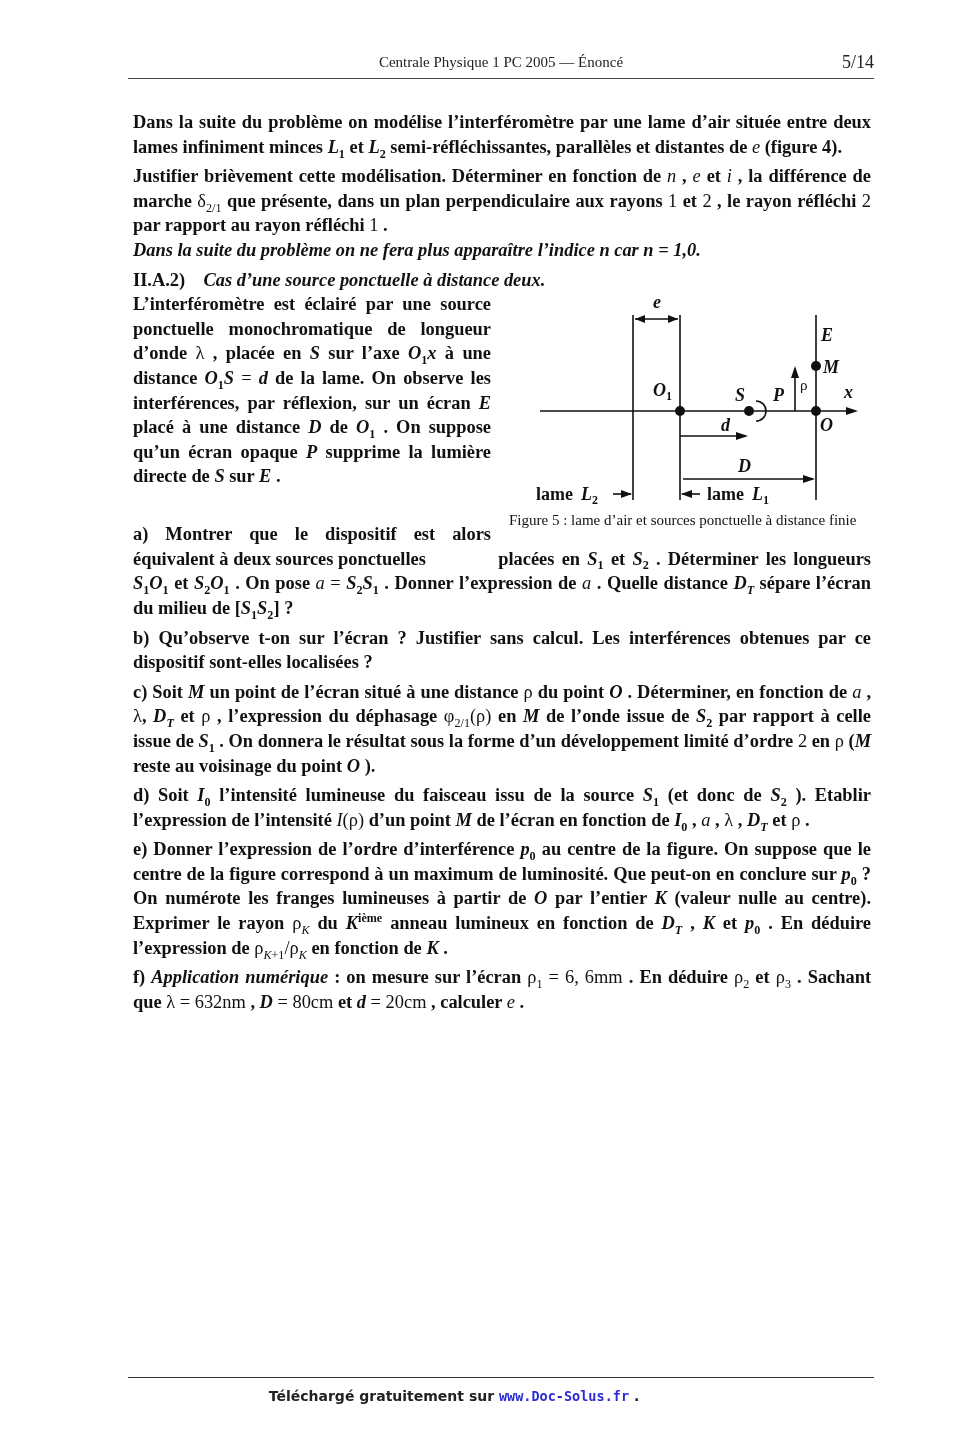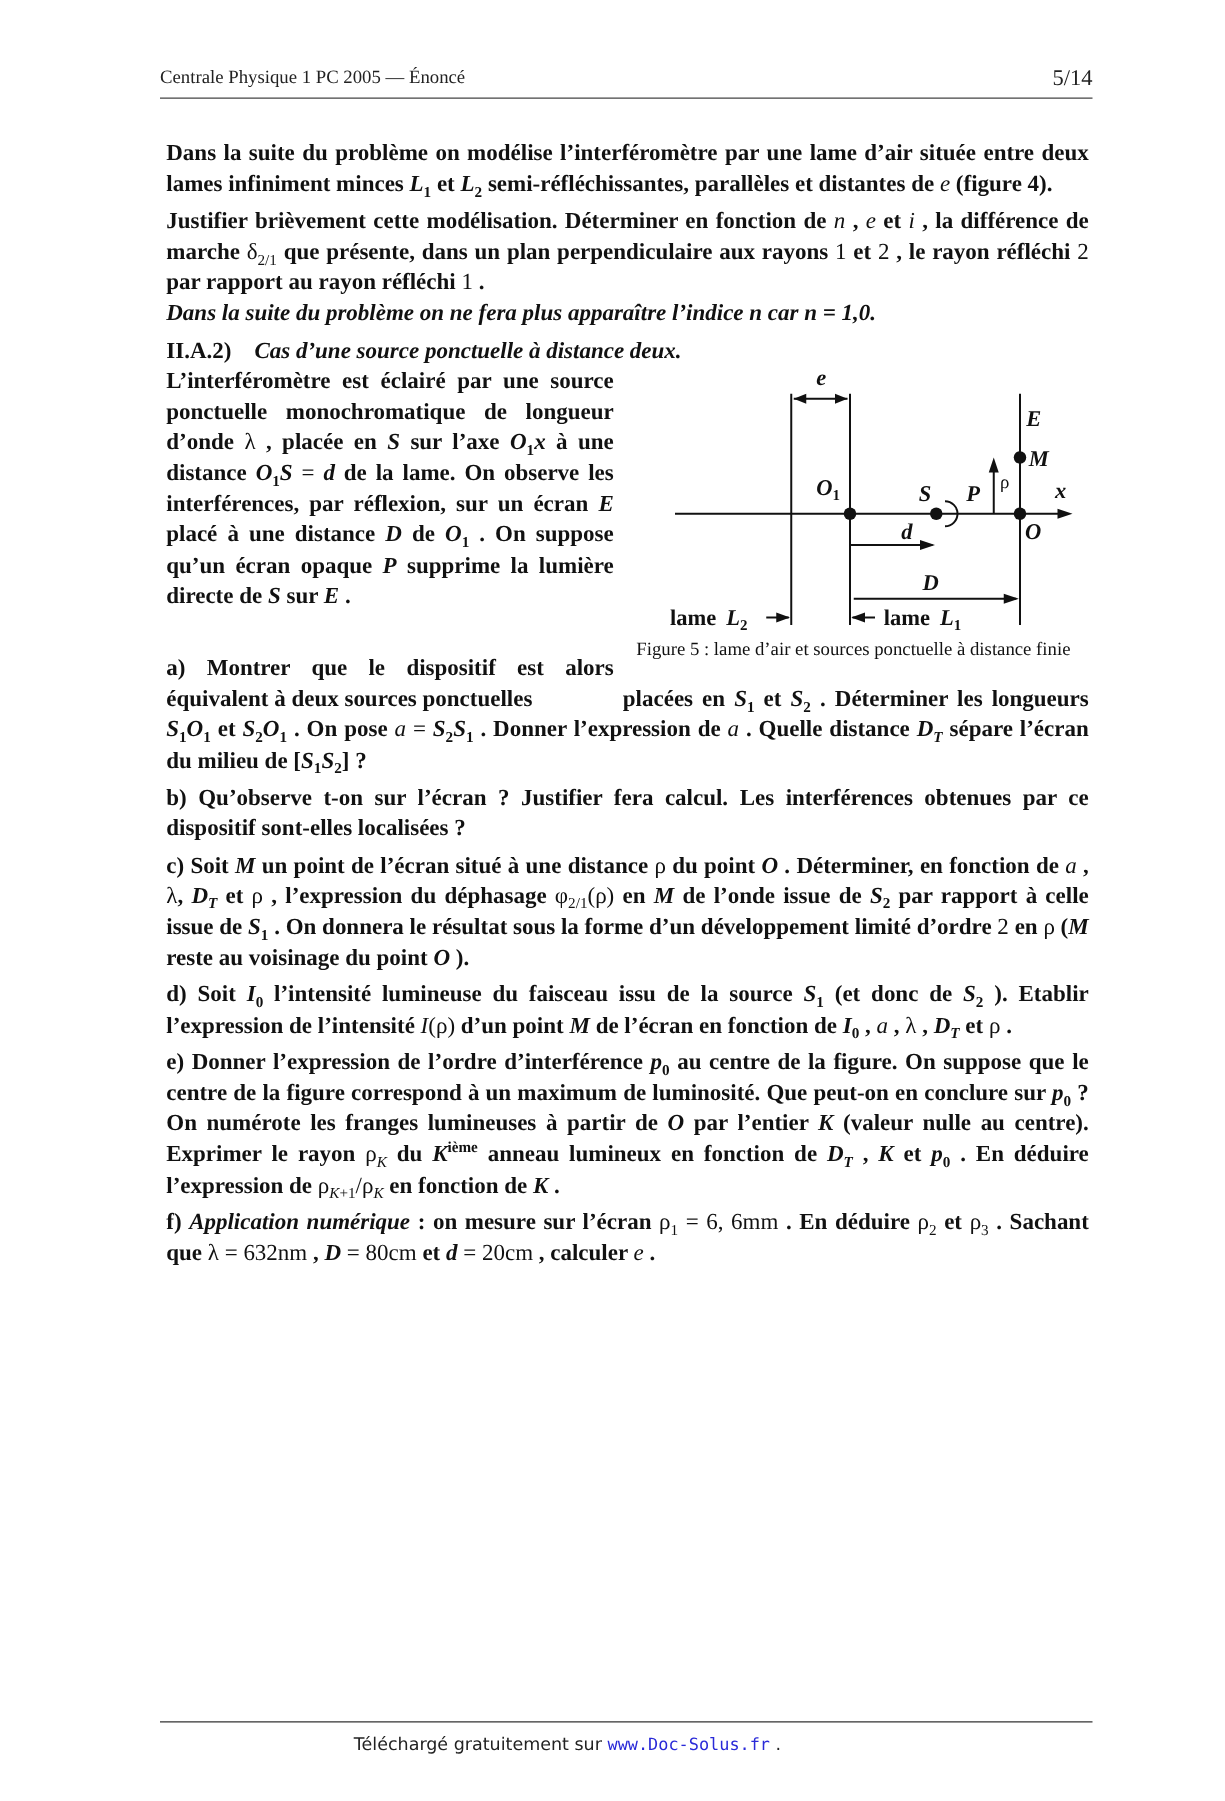--- a/index.html
+++ b/index.html
@@ -1,38 +1,38 @@
 <!DOCTYPE html>
 <html><head>
 <meta charset="utf-8">
 <style>
   html, body { margin: 0; padding: 0; background: #ffffff; }
   body { width: 980px; height: 1441px; position: relative; overflow: hidden;
          font-family: "DejaVu Serif", serif; color: #111; }
   .header { position: absolute; left: 128px; top: 52px; width: 746px; height: 26px;
             border-bottom: 1.5px solid #444; font-family: "Liberation Serif", serif; }
-  .header .title { position: absolute; left: 0; right: 0; top: 2px; font-size: 15px; color: #222; }
+  .header .title { position: absolute; left: 0; right: 0; text-align: center; top: 2px; font-size: 15px; color: #222; }
   .header .page { position: absolute; right: 0; top: 0; font-size: 18px; color: #222; }
   .body { position: absolute; left: 133px; top: 110px; width: 738px;
           font-family: "Liberation Serif", serif; font-weight: bold; font-size: 18.4px; line-height: 24.6px; }
   .p { margin: 0 0 5px 0; text-align: justify; }
   .p.tight { margin-bottom: 0; }
   i, .it { font-style: italic; }
   .m { font-style: italic; font-weight: bold; }
   .n { font-weight: normal; }
   sub { font-size: 0.66em; line-height: 0; }
   sup { font-size: 0.66em; line-height: 0; }
   .two-col { position: relative; height: 232px; }
   .left-col { position: absolute; left: 0; top: 0; width: 358px; }
   .fig { position: absolute; left: 380px; top: -6px; width: 360px; height: 270px; }
   .fig-caption { position: absolute; left: 376px; top: 220px; width: 370px; font-size: 15px; line-height: 17px; font-weight: normal; }
   .fig-caption b { font-weight: normal; }
   .footer-rule { position: absolute; left: 128px; top: 1377px; width: 746px; border-top: 1.5px solid #333; }
   .footer { position: absolute; left: 0; width: 908px; top: 1388px; text-align: center;
-            font-family: "DejaVu Sans", sans-serif; font-size: 14px; color: #222; }
+            font-family: "DejaVu Sans", sans-serif; font-size: 14px; color: #222; font-weight: bold; }
   .footer a { color: #2a2ad8; font-family: "DejaVu Sans Mono", monospace; text-decoration: none; font-size: 13.5px; }
 </style>
 </head>
 <body>
 
 <div class="header">
   <span class="title">Centrale Physique 1 PC 2005 — Énoncé</span>
   <span class="page">5/14</span>
 </div>
 
@@ -104,21 +104,21 @@
         <text x="23" y="214" font-style="normal"><tspan>lame</tspan><tspan dx="8" font-style="italic">L</tspan><tspan font-style="normal" font-size="12" dy="4">2</tspan></text>
         <text x="194" y="214" font-style="normal"><tspan>lame</tspan><tspan dx="8" font-style="italic">L</tspan><tspan font-style="normal" font-size="12" dy="4">1</tspan></text>
       </g>
     </svg>
 
     <div class="fig-caption"><b>Figure 5</b><span> : lame d’air et sources ponctuelle à distance finie</span></div>
   </div>
 
   <p class="p" style="margin-top:-2px"><span style="display:inline-block;width:358px">a) Montrer que le dispositif est alors équivalent à deux sources ponctuelles</span> placées en <span class="m">S</span><sub>1</sub> et <span class="m">S</span><sub>2</sub> . Déterminer les longueurs <span class="m">S</span><sub>1</sub><span class="m">O</span><sub>1</sub> et <span class="m">S</span><sub>2</sub><span class="m">O</span><sub>1</sub> . On pose <span class="m n">a</span> <span class="n">=</span> <span class="m">S</span><sub>2</sub><span class="m">S</span><sub>1</sub> . Donner l’expression de <span class="m n">a</span> . Quelle distance <span class="m">D</span><sub><i>T</i></sub> sépare l’écran du milieu de [<span class="m">S</span><sub>1</sub><span class="m">S</span><sub>2</sub>] ?</p>
 
-  <p class="p">b) Qu’observe t-on sur l’écran ? Justifier fera calcul. Les interférences obtenues par ce dispositif sont-elles localisées ?</p>
+  <p class="p">b) Qu’observe t-on sur l’écran ? Justifier sans calcul. Les interférences obtenues par ce dispositif sont-elles localisées ?</p>
 
   <p class="p">c) Soit <span class="m">M</span> un point de l’écran situé à une distance <span class="n">ρ</span> du point <span class="m">O</span> . Déterminer, en fonction de <span class="m n">a</span> , <span class="n">λ</span>, <span class="m">D</span><sub><i>T</i></sub> et <span class="n">ρ</span> , l’expression du déphasage <span class="n">φ<sub>2/1</sub>(ρ)</span> en <span class="m">M</span> de l’onde issue de <span class="m">S</span><sub>2</sub> par rapport à celle issue de <span class="m">S</span><sub>1</sub> . On donnera le résultat sous la forme d’un développement limité d’ordre <span class="n">2</span> en <span class="n">ρ</span> (<span class="m">M</span> reste au voisinage du point <span class="m">O</span> ).</p>
 
   <p class="p">d) Soit <span class="m">I</span><sub>0</sub> l’intensité lumineuse du faisceau issu de la source <span class="m">S</span><sub>1</sub> (et donc de <span class="m">S</span><sub>2</sub> ). Etablir l’expression de l’intensité <span class="n"><i>I</i>(ρ)</span> d’un point <span class="m">M</span> de l’écran en fonction de <span class="m">I</span><sub>0</sub> , <span class="m n">a</span> , <span class="n">λ</span> , <span class="m">D</span><sub><i>T</i></sub> et <span class="n">ρ</span> .</p>
 
   <p class="p">e) Donner l’expression de l’ordre d’interférence <span class="m">p</span><sub>0</sub> au centre de la figure. On suppose que le centre de la figure correspond à un maximum de luminosité. Que peut-on en conclure sur <span class="m">p</span><sub>0</sub> ? On numérote les franges lumineuses à partir de <span class="m">O</span> par l’entier <span class="m">K</span> (valeur nulle au centre). Exprimer le rayon <span class="n">ρ<sub><i>K</i></sub></span> du <span class="m">K</span><sup>ième</sup> anneau lumineux en fonction de <span class="m">D</span><sub><i>T</i></sub> , <span class="m">K</span> et <span class="m">p</span><sub>0</sub> . En déduire l’expression de <span class="n">ρ<sub><i>K</i>+1</sub>/ρ<sub><i>K</i></sub></span> en fonction de <span class="m">K</span> .</p>
 
   <p class="p">f) <i>Application numérique</i> : on mesure sur l’écran <span class="n">ρ<sub>1</sub> = 6, 6mm</span> . En déduire <span class="n">ρ<sub>2</sub></span> et <span class="n">ρ<sub>3</sub></span> . Sachant que <span class="n">λ = 632nm</span> , <span class="m">D</span> <span class="n">= 80cm</span> et <span class="m">d</span> <span class="n">= 20cm</span> , calculer <span class="m n">e</span> .</p>
 </div>
 

